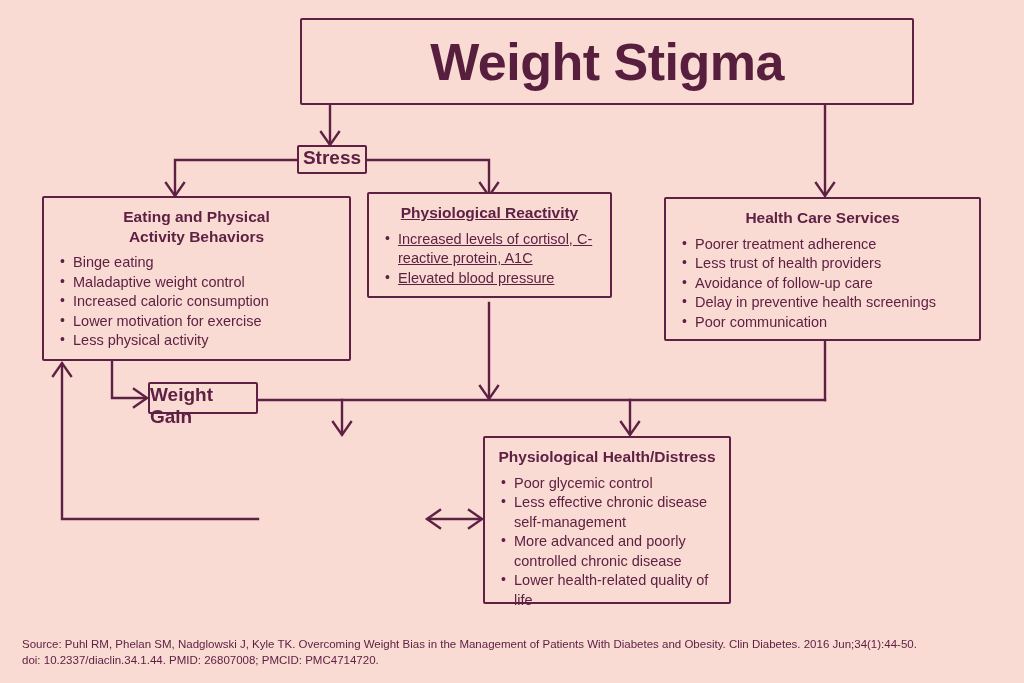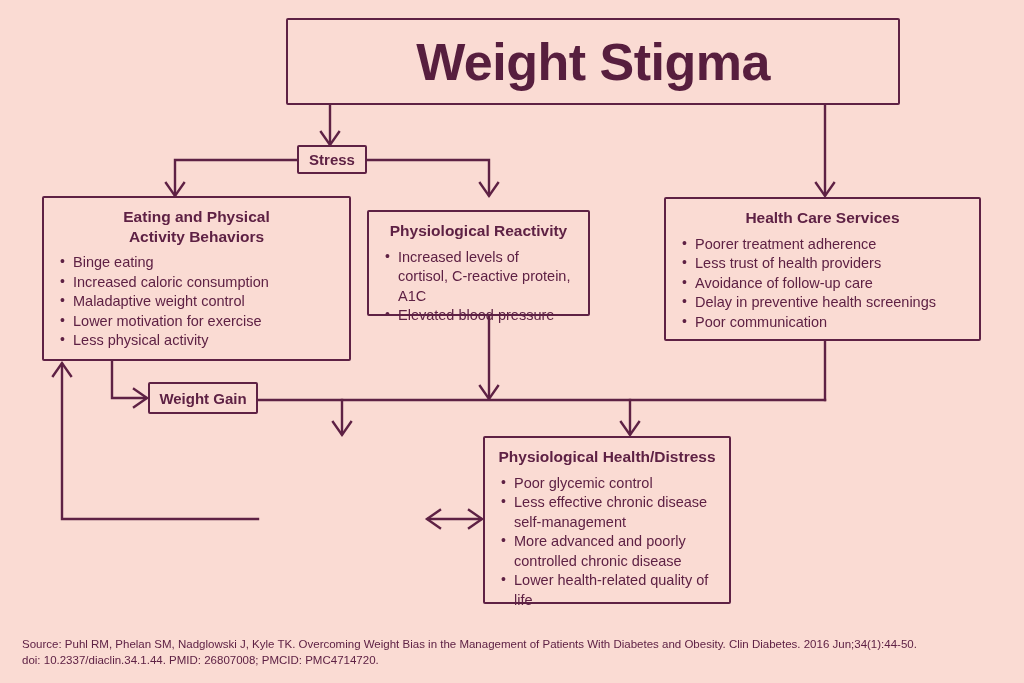--- a/index.html
+++ b/index.html
@@ -15,21 +15,21 @@
   }
   .connectors{position:absolute;left:0;top:0;width:1024px;height:683px;pointer-events:none;}
   .node{
     position:absolute;box-sizing:border-box;border:2.5px solid var(--line);
     background:var(--bg);border-radius:2px;
   }
   .title-box{display:flex;align-items:center;justify-content:center;}
   .big-title{
     font-size:52px;font-weight:bold;color:var(--title);letter-spacing:-0.5px;
   }
-  .pill{display:flex;align-items:center;justify-content:center;font-weight:bold;font-size:15px;}
+  .pill{display:flex;justify-content:center;font-weight:bold;font-size:19px;}
   .node-title{
     font-weight:bold;font-size:15.5px;text-align:center;line-height:19.5px;
     margin:9px 8px 7px 8px;
   }
   .node-title.narrow{max-width:195px;margin-left:auto;margin-right:auto;}
   ul.bullets{
     margin:0;padding:0 16px 0 14px;font-size:14.5px;line-height:19.5px;list-style:none;
   }
   ul.bullets li{position:relative;padding-left:15px;}
   ul.bullets li::before{content:"\2022";position:absolute;left:2px;top:-1px;font-size:14px;}
@@ -74,40 +74,40 @@
       <path d="M621 422 L630 435 L639 422"></path>
 
     <path d="M428 519 L481 519"></path>
     <path d="M469 510 L482 519 L469 528"></path>
     <path d="M440 510 L427 519 L440 528"></path>
 
     <path d="M258 519 L62 519 L62 364"></path>
       <path d="M53 376 L62 363 L71 376"></path>
   </svg>
 
-  <div class="node title-box" style="left:286px;top:18px;width:614px;height:87px;">
+  <div class="node title-box" style="left:300px;top:18px;width:614px;height:87px;">
     <div class="big-title">Weight Stigma</div>
   </div>
 
   <div class="node pill" style="left:297px;top:145px;width:70px;height:29px;">
     <span>Stress</span>
   </div>
 
   <div class="node" style="left:42px;top:196px;width:309px;height:165px;">
     <div class="node-title narrow">Eating and Physical Activity Behaviors</div>
     <ul class="bullets">
         <li>Binge eating</li>
+        <li>Maladaptive weight control</li>
         <li>Increased caloric consumption</li>
-        <li>Maladaptive weight control</li>
         <li>Lower motivation for exercise</li>
         <li>Less physical activity</li>
       </ul>
   </div>
 
-  <div class="node" style="left:367px;top:210px;width:223px;height:106px;">
+  <div class="node" style="left:367px;top:192px;width:245px;height:106px;text-decoration:underline;">
     <div class="node-title">Physiological Reactivity</div>
     <ul class="bullets">
         <li>Increased levels of cortisol, C-reactive protein, A1C</li>
         <li>Elevated blood pressure</li>
       </ul>
   </div>
 
   <div class="node" style="left:664px;top:197px;width:317px;height:144px;">
     <div class="node-title">Health Care Services</div>
     <ul class="bullets">

